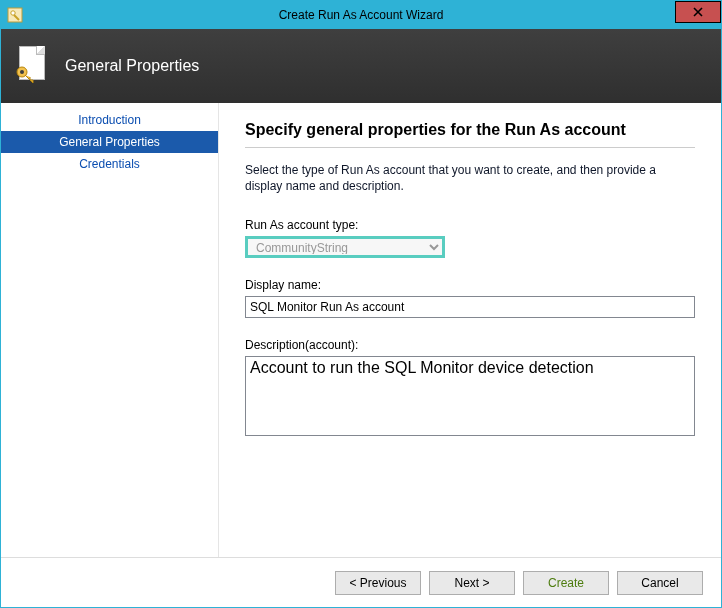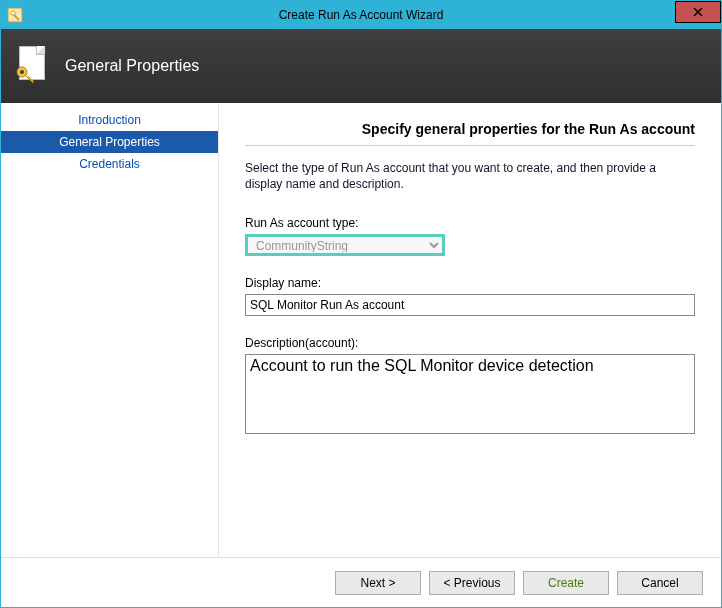--- a/index.html
+++ b/index.html
@@ -16,21 +16,21 @@
   .header .hicon .page::before { content:""; position:absolute; right:-1px; top:-1px; width:8px; height:8px; background:linear-gradient(135deg,#fff 50%,#ddd 50%); border-left:1px solid #bbb; border-bottom:1px solid #bbb; }
   .header .hicon .key { position:absolute; left:0; bottom:0; width:22px; height:22px; }
   .header h1 { font-size: 16px; font-weight: normal; margin: 0; }
 
   .body { flex: 1; display: flex; min-height: 0; }
   .sidebar { width: 218px; border-right: 1px solid #e5e5e5; padding-top: 6px; text-align: center; }
   .sidebar .item { padding: 4px 14px; color: #0a4db0; cursor: pointer; font-size:12px; }
   .sidebar .item.selected { background: #1b5aab; color: #fff; }
 
   .content { flex: 1; padding: 18px 26px 10px 26px; display:flex; flex-direction:column; }
-  .content h2 { font-size: 14px; font-weight: bold; margin: 0 0 6px 0; color:#000;text-align:right; }
+  .content h2 { font-size: 16px; font-weight: bold; margin: 0 0 6px 0; color:#000; }
   .content hr { border: none; border-top: 1px solid #ccc; margin: 2px 0 14px 0; }
   .content .desc { color: #0f172a; margin-bottom: 24px; line-height: 1.35; }
   .content label.fld { display:block; margin-bottom: 4px; color:#000; }
   .content .field-group { margin-bottom: 20px; }
   select.combo { width: 200px; height: 22px; border:3px solid #14b8a6; background:#f4f4f4; color:#6d6d6d; font-family:inherit; font-size:12px; padding:1px 4px; }
   select.combo:disabled { color:#6d6d6d; background:#f4f4f4; }
   input.text { width: 100%; height: 22px; border:1px solid #828790; padding: 2px 4px; font-family:inherit; font-size:12px; outline: none; }
   textarea.text { width:100%; height:80px; border:1px solid #828790; padding:2px 4px; font-family:inherit; font-size:16px; resize:none; overflow-y:scroll; outline:none; }
 
   .footer { height: 50px; border-top: 1px solid #ddd; display:flex; align-items:center; justify-content:flex-end; padding-right: 18px; gap: 8px; }
@@ -95,19 +95,19 @@
       </div>
 
       <div class="field-group">
         <label class="fld">Description(account):</label>
         <textarea class="text" style="">Account to run the SQL Monitor device detection</textarea>
       </div>
     </div>
   </div>
 
   <div class="footer">
+    <button>&lt; Previous</button>
     <button>Next &gt;</button>
-    <button>&lt; Previous</button>
     <button disabled="">Create</button>
     <button>Cancel</button>
   </div>
 
 </div>
 
 </body></html>

